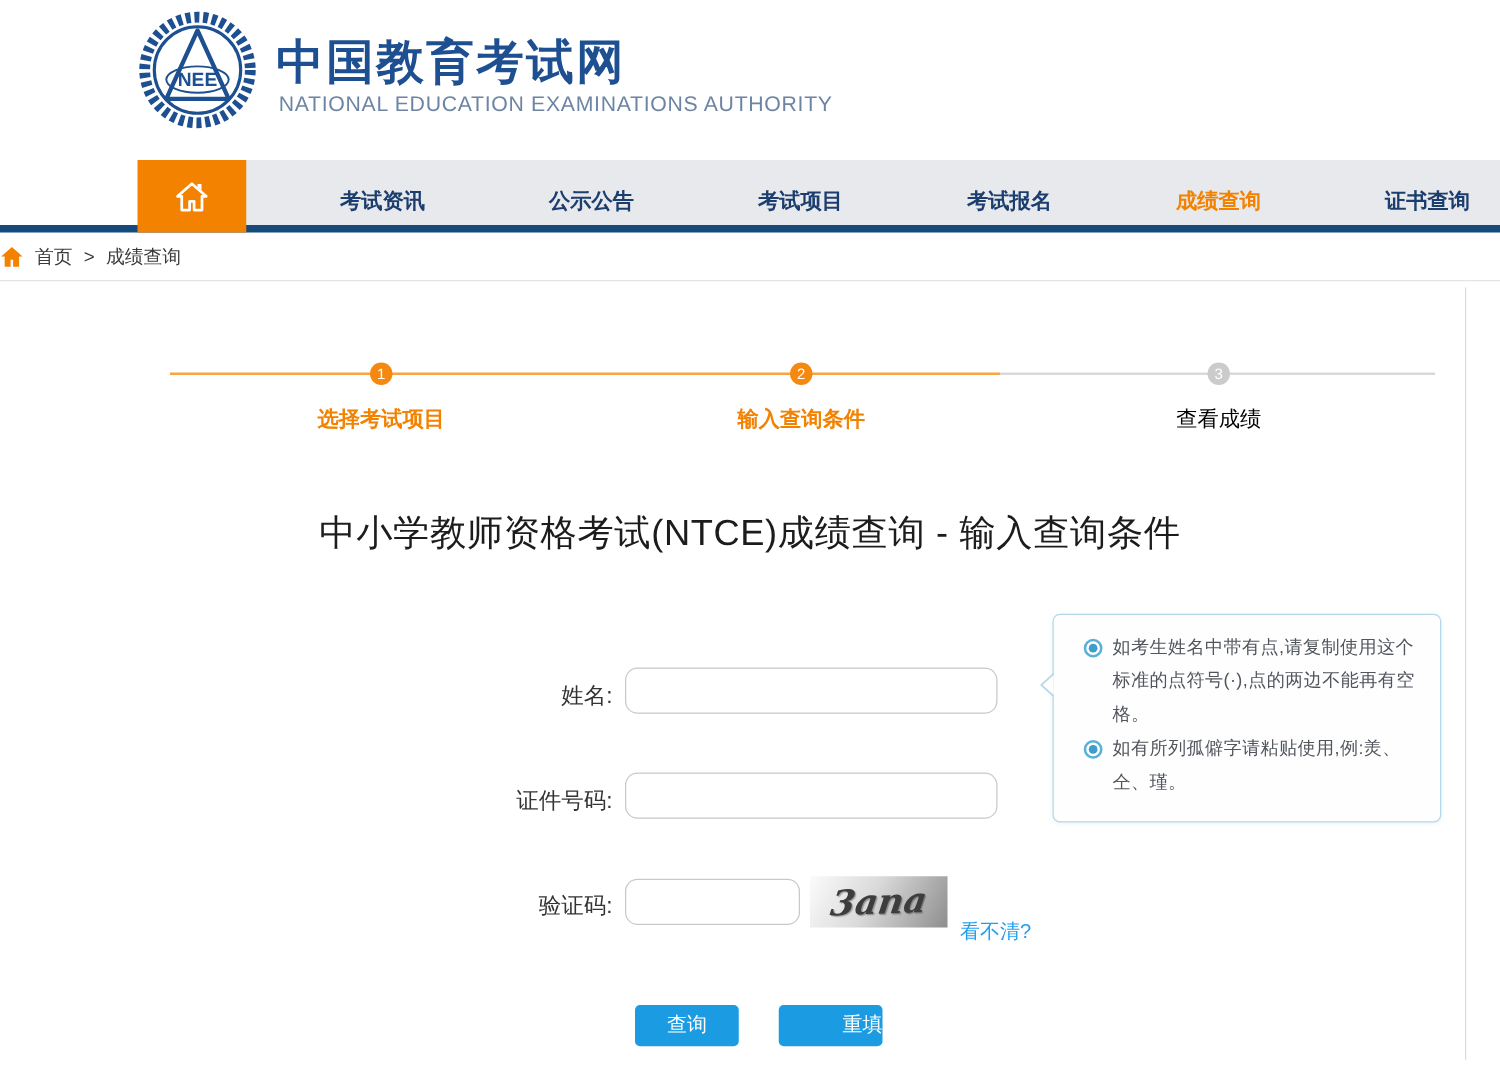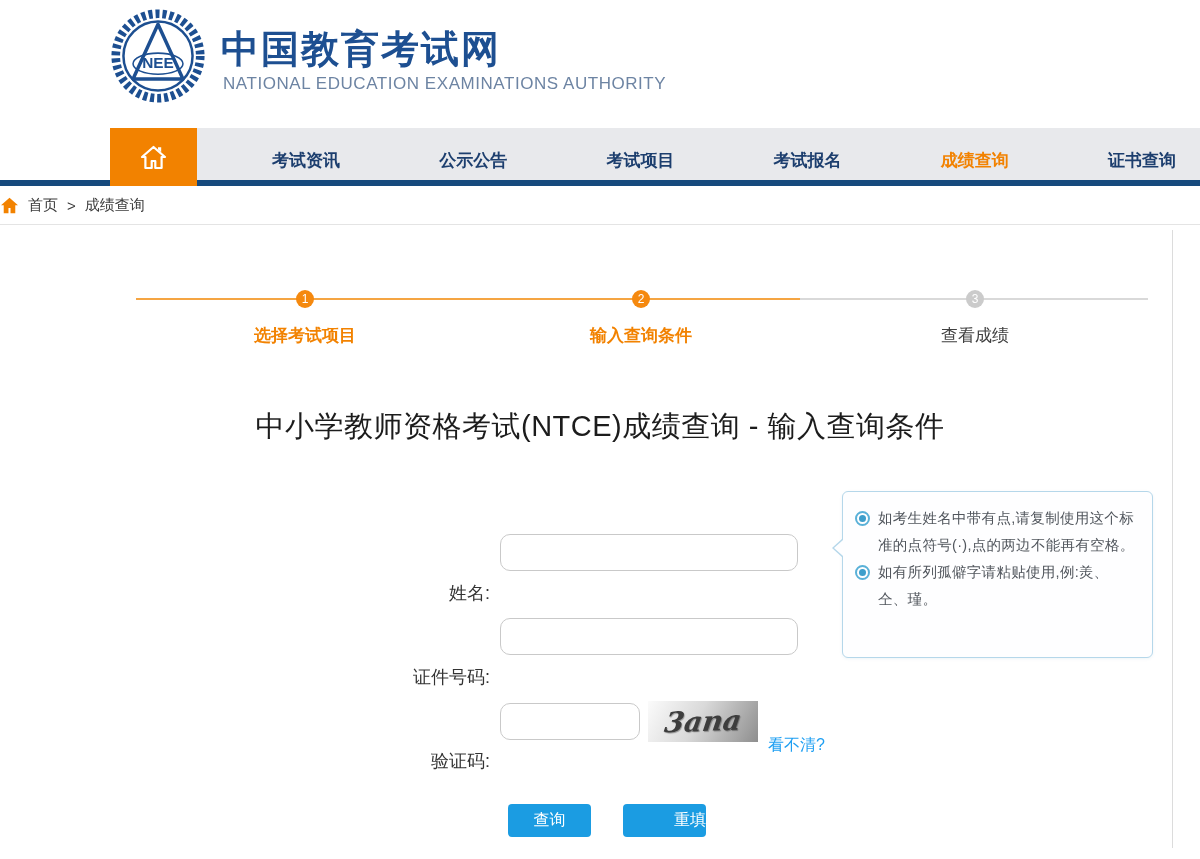--- a/index.html
+++ b/index.html
@@ -35,50 +35,50 @@
   
   .step-line { position:absolute; left:136px; top:298px; width:1012px; height:2px;
                background:linear-gradient(to right,#f5a543 0,#f5a543 65.6%,#d9d9d9 65.6%,#d9d9d9 100%); }
   .step-dot { position:absolute; top:290px; width:18px; height:18px; border-radius:50%;
               color:#fff; font-size:12px; line-height:18px; text-align:center; }
   .step-dot.on  { background:#f5890f; }
   .step-dot.off { background:#cbcbcb; }
   .dot-1 { left:296px; } .dot-2 { left:632px; } .dot-3 { left:966px; }
   .step-label { position:absolute; top:324px; width:220px; text-align:center; font-size:17px; }
   .step-label.on  { color:#f28200; font-weight:bold; }
-  .step-label.off { color:#404040; }
+  .step-label.off { color:#000000; }
   .lab-1 { left:195px; } .lab-2 { left:531px; } .lab-3 { left:865px; }
 
   
   .page-title { position:absolute; left:0; top:407px; width:1200px; text-align:center;
                 font-size:29px; color:#1c1c1c; letter-spacing:0.5px; }
 
   
-  .f-label { position:absolute; width:190px; text-align:right; font-size:18px; color:#333;margin-top:37px; }
+  .f-label { position:absolute; width:190px; text-align:right; font-size:18px; color:#333; }
   .lbl-name { left:300px; top:544px; }
   .lbl-id   { left:300px; top:628px; }
   .lbl-cap  { left:300px; top:712px; }
   .f-input { position:absolute; border:1px solid #c9c9c9; border-radius:10px; background:#fff;
              font-size:16px; padding:0 10px; outline:none; color:#333; }
   .inp-name { left:500px; top:534px; width:298px; height:37px; }
   .inp-id   { left:500px; top:618px; width:298px; height:37px; }
   .inp-cap  { left:500px; top:703px; width:140px; height:37px; }
   .captcha-img { position:absolute; left:648px; top:701px; width:110px; height:41px;
                  background:linear-gradient(118deg,#fbfbfb 0%,#d9d9d9 45%,#8e8e8e 100%);
                  display:flex; align-items:center; justify-content:center; cursor:pointer; overflow:hidden; }
   .captcha-text { font-family:"DejaVu Serif","Liberation Serif",serif; font-style:italic; font-weight:bold;
                   font-size:28px; color:#3d3d3d; transform:skewX(-10deg) rotate(-2deg);
                   letter-spacing:0px; text-shadow:1px 1px 1px rgba(0,0,0,0.35); user-select:none; }
   .captcha-link { position:absolute; left:768px; top:711px; font-size:16px; color:#1e9ff2;
                   cursor:pointer; text-decoration:none;margin-top:24px; }
 
   
   .tooltip { position:absolute; left:842px; top:491px; width:311px; min-height:167px;
              border:1px solid #b5d7ea; border-radius:6px; background:#fefeff;
-             padding:13px 14px 10px 12px; box-shadow:0 1px 3px rgba(120,170,200,0.12); }
+             padding:13px 14px 10px 24px; box-shadow:0 1px 3px rgba(120,170,200,0.12); }
   .tooltip:before { content:""; position:absolute; left:-11px; top:46px; width:0; height:0;
                     border-top:10px solid transparent; border-bottom:10px solid transparent;
                     border-right:11px solid #b5d7ea; }
   .tooltip:after { content:""; position:absolute; left:-9px; top:48px; width:0; height:0;
                    border-top:8px solid transparent; border-bottom:8px solid transparent;
                    border-right:9px solid #fefeff; }
   .tip-row { display:flex; gap:8px; }
   .tip-icon { flex:0 0 15px; width:15px; height:15px; margin-top:6px; border-radius:50%;
               border:2px solid #5ab1d8; position:relative; }
   .tip-icon i { position:absolute; left:2px; top:2px; width:7px; height:7px; border-radius:50%;

